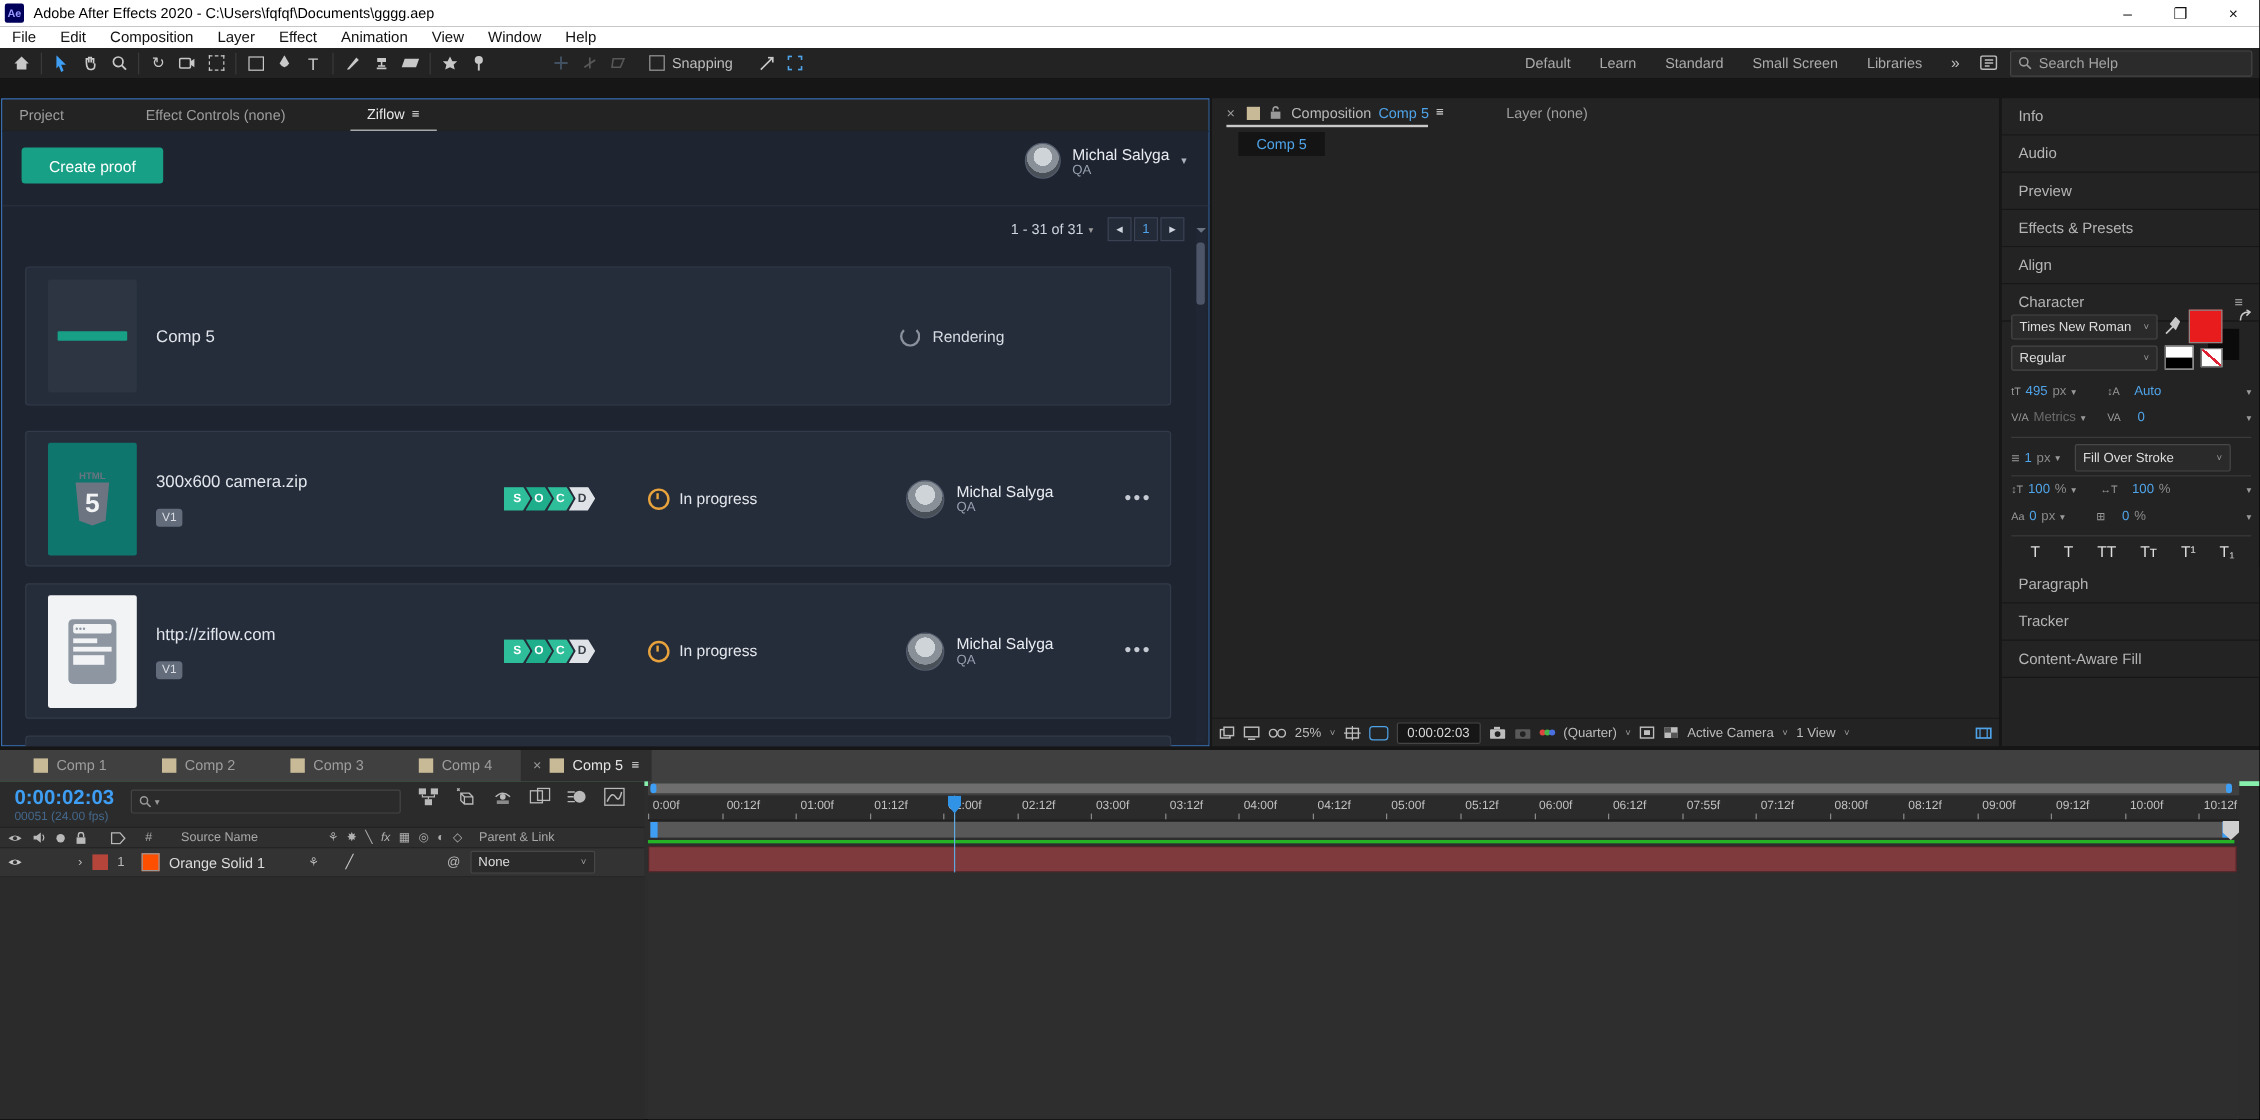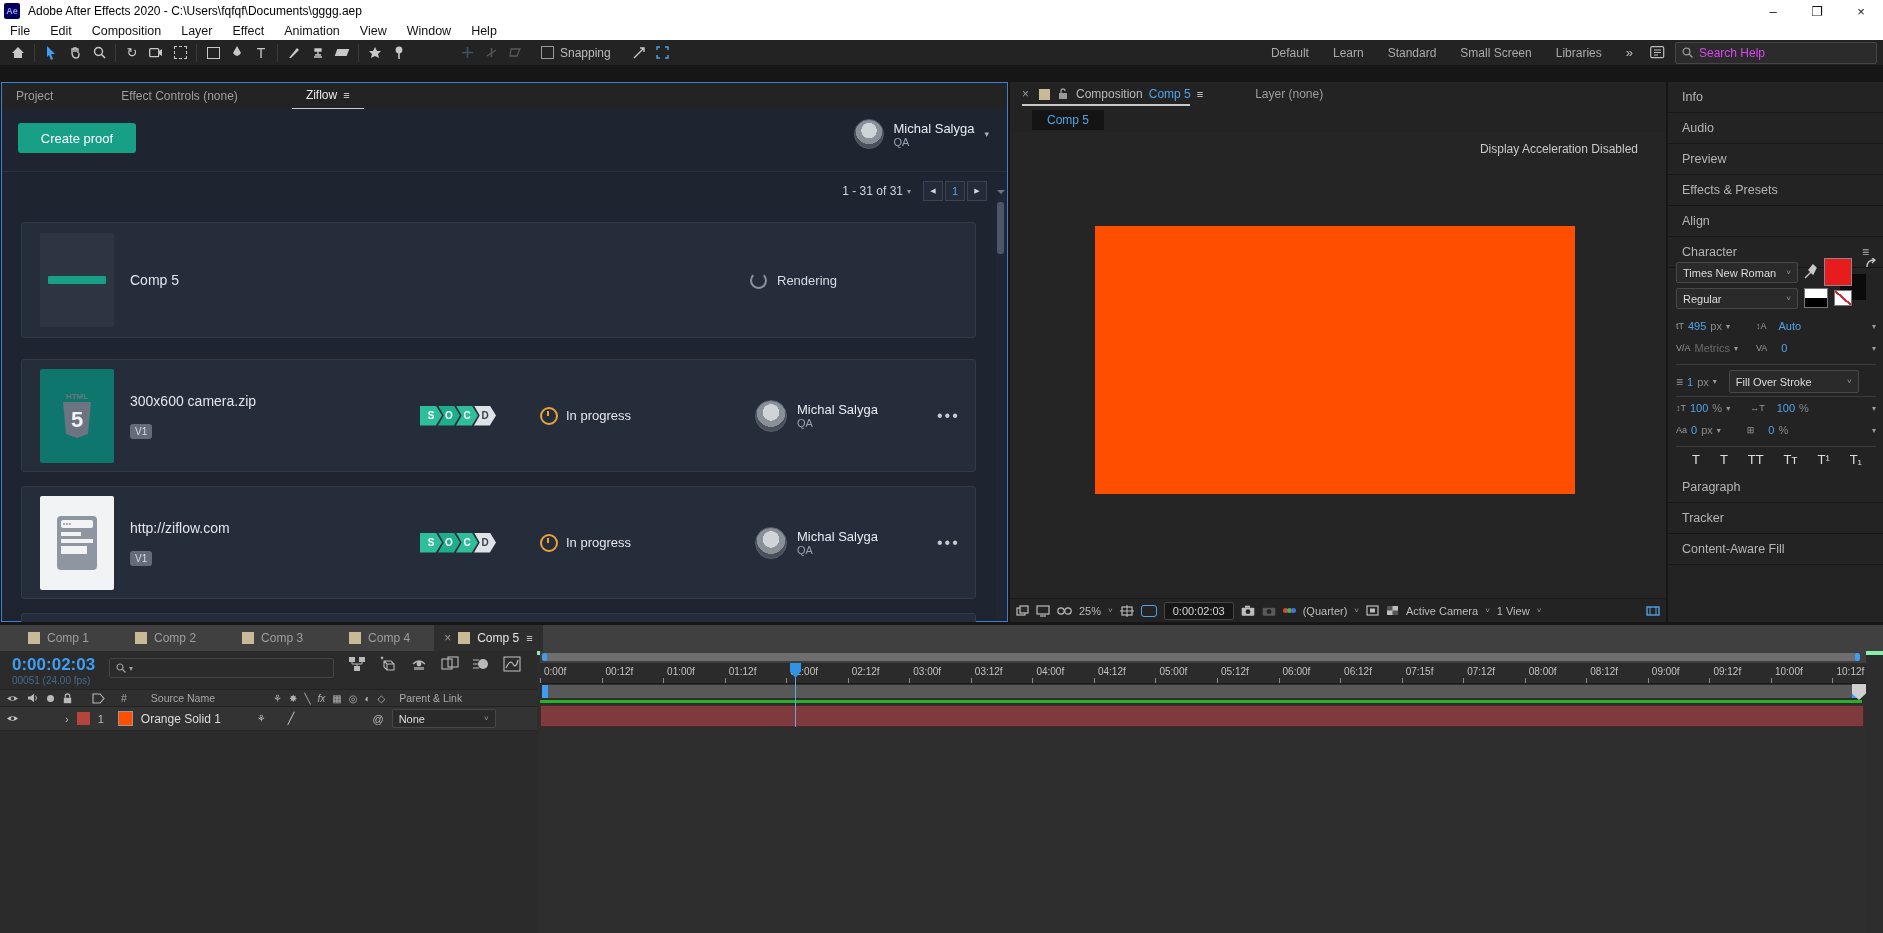--- a/index.html
+++ b/index.html
@@ -209,21 +209,21 @@
           <svg width="15" height="13">
             <rect x="0.7" y="0.7" width="13" height="11" rx="1.5" stroke="#bdbdbd" fill="none" stroke-width="1.2"></rect>
             <path d="M4 4 h7 M4 6.5 h7 M4 9 h4" stroke="#bdbdbd" stroke-width="1.1"></path>
           </svg>
         </div>
       <div class="flex searchbox" style="width:188px;height:20px;margin:0 6px;padding:0 6px;gap:6px;">
         <svg width="11" height="11">
             <circle cx="4.5" cy="4.5" r="3.4" stroke="#9a9a9a" stroke-width="1.3" fill="none"></circle>
             <path d="M7 7 L10.5 10.5" stroke="#9a9a9a" stroke-width="1.4"></path>
           </svg>
-        <span style="font-size:12px;color:#d946ef;">Search Help</span>
+        <span style="font-size:12px;color:#a3a3a3;">Search Help</span>
       </div>
     </div>
   </div>
 
   <div class="p zwrap" style="left:1px;top:82px;width:1007px;height:540px;">
     <div class="ptabs flex" style="height:26px;border-bottom:1px solid #1a1a1a;">
       <div class="ptab">
           <span>Project</span>
         </div>
       <div class="ptab" style="margin-left:40px;">
@@ -366,24 +366,20 @@
         <span style="font-size:11px;">≡</span>
       </div>
       <div class="ptab" style="margin-left:24px;">
           <span>Layer  (none)</span>
         </div>
     </div>
     <div class="underline" style="left:12px;top:22px;width:168px;"></div>
 
     <div class="p chip" style="left:22px;top:28px;width:72px;height:20px;">Comp 5</div>
 
-    <div class="p" style="left:0;top:50px;width:656px;height:466px;background:#252525;">
-      <span class="p" style="right:28px;top:10px;font-size:12px;color:#c9c9c9;">Display Acceleration Disabled</span>
-      <div class="p" style="left:85px;top:94px;width:480px;height:268px;background:#FE4E00;"></div>
-    </div>
 
     <div class="p ctool flex" style="left:0;top:516px;width:656px;height:24px;padding:0 6px;">
       <svg width="13" height="12">
           <rect x="1" y="3" width="8" height="7" stroke="#bdbdbd" fill="none" stroke-width="1.2"></rect>
           <rect x="4" y="1" width="8" height="7" fill="#2a2a2a" stroke="#bdbdbd" stroke-width="1.2"></rect>
         </svg>
       <svg width="14" height="12">
           <rect x="1" y="1" width="12" height="8" stroke="#bdbdbd" fill="none" stroke-width="1.2"></rect>
           <path d="M4 11 h6" stroke="#bdbdbd" stroke-width="1.2"></path>
         </svg>
@@ -706,21 +702,21 @@
           <span class="rl">02:00f</span>
           <span class="rl">02:12f</span>
           <span class="rl">03:00f</span>
           <span class="rl">03:12f</span>
           <span class="rl">04:00f</span>
           <span class="rl">04:12f</span>
           <span class="rl">05:00f</span>
           <span class="rl">05:12f</span>
           <span class="rl">06:00f</span>
           <span class="rl">06:12f</span>
-          <span class="rl">07:15f</span>
+          <span class="rl">07:55f</span>
           <span class="rl">07:12f</span>
           <span class="rl">08:00f</span>
           <span class="rl">08:12f</span>
           <span class="rl">09:00f</span>
           <span class="rl">09:12f</span>
           <span class="rl">10:00f</span>
           <span class="rl">10:12f</span>
         </div>
 
       <div class="p" style="left:0;top:33px;width:1326px;height:16px;background:#2D2D2D;">

